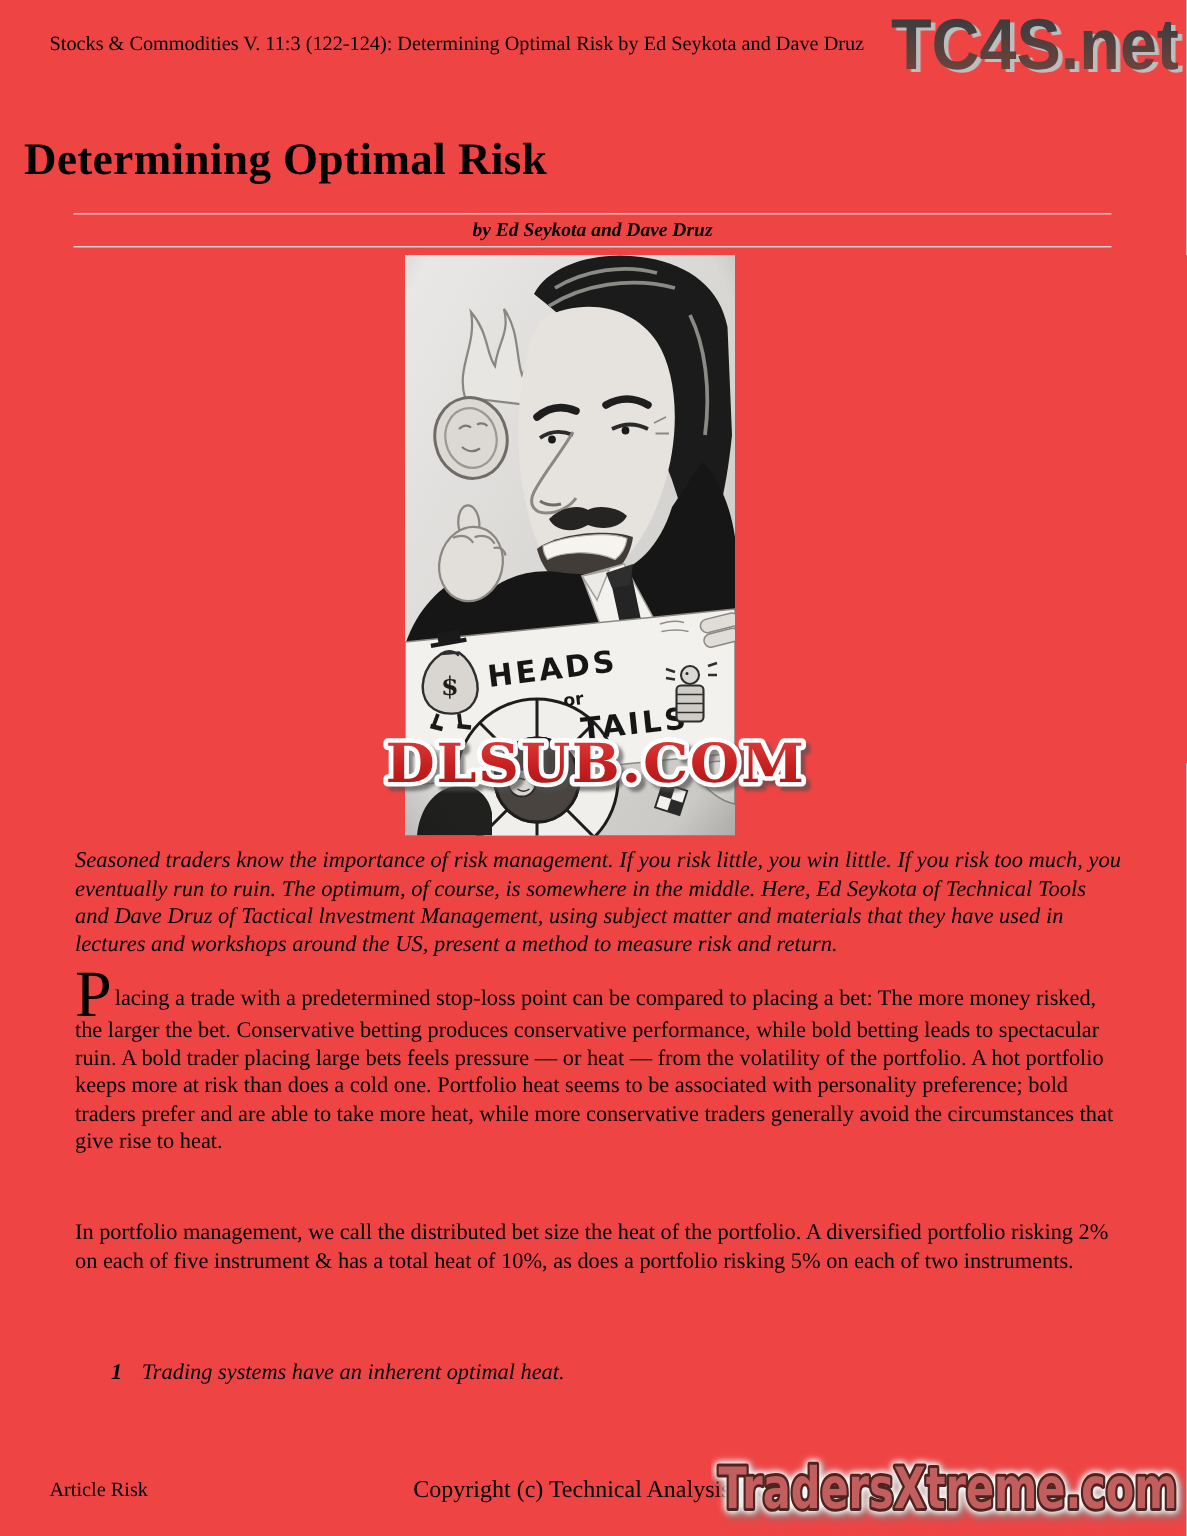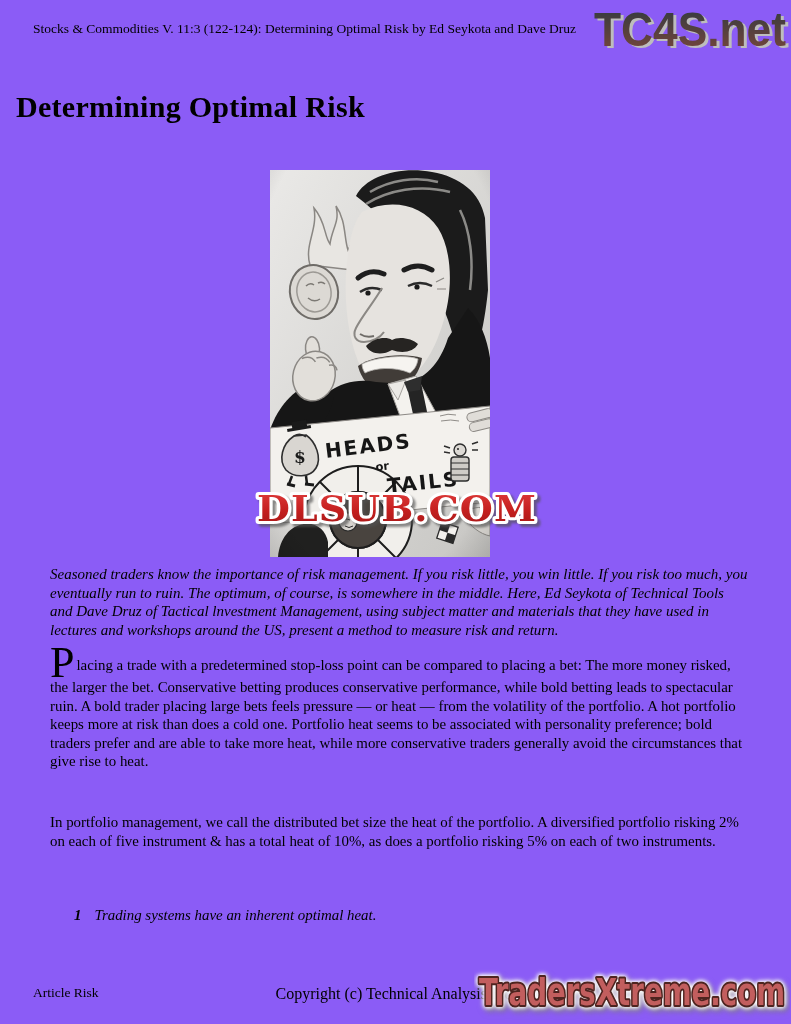--- a/index.html
+++ b/index.html
@@ -1,16 +1,16 @@
 <!DOCTYPE html>
 <html><head>
 <meta charset="utf-8">
 <style>
   html,body{margin:0;padding:0;background:#ffffff;}
-  .page{position:relative;width:791px;height:1024px;background:#8b5cf6;overflow:hidden;
+  .page{position:relative;width:791px;height:1024px;background:#ef4444;overflow:hidden;
         font-family:"Liberation Serif",serif;color:#000;}
 
   .citation{position:absolute;left:33px;top:21px;font-size:13.5px;white-space:nowrap;}
 
   .tc4s-svg{position:absolute;top:2px;right:2px;}
   .tc4s-text{font-family:"Liberation Sans",sans-serif;font-weight:bold;font-size:48px;
              filter:drop-shadow(3px 2px 0px #bdbdbd);}
 
   .title{position:absolute;top:90px;left:16px;width:100%;text-align:left;margin:0;
          font-size:30px;font-weight:bold;letter-spacing:.3px;}
@@ -58,20 +58,21 @@
     <defs>
       <linearGradient id="tcg" x1="0" y1="0" x2="0" y2="1">
         <stop offset="0.2" stop-color="#3d3d3f"></stop>
         <stop offset="1" stop-color="#7b463c"></stop>
       </linearGradient>
     </defs>
     <text class="tc4s-text" x="99" y="44" text-anchor="middle" textLength="192" lengthAdjust="spacingAndGlyphs" fill="url(#tcg)">TC4S.net</text>
   </svg>
 
   <h1 class="title">Determining Optimal Risk</h1>
+  <div class="byline">by Ed Seykota and Dave Druz</div>
 
   <figure class="illo">
     <svg viewBox="0 0 220 387" width="220" height="387">
       <defs>
         <linearGradient id="paper" x1="0" y1="0" x2="1" y2="1">
           <stop offset="0" stop-color="#eae9e7"></stop>
             <stop offset="1" stop-color="#c7c6c3"></stop>
         </linearGradient>
         <radialGradient id="vig" cx="50%" cy="45%" r="75%">
           <stop offset="0" stop-color="rgba(0,0,0,0)"></stop>

